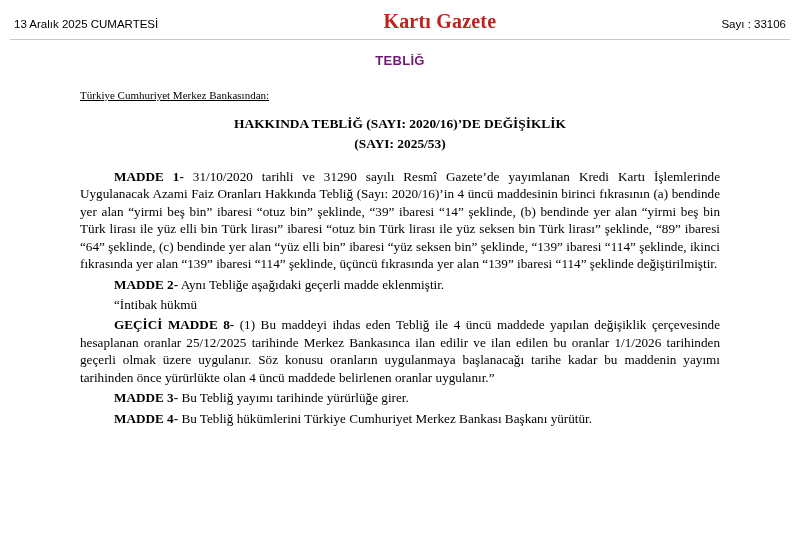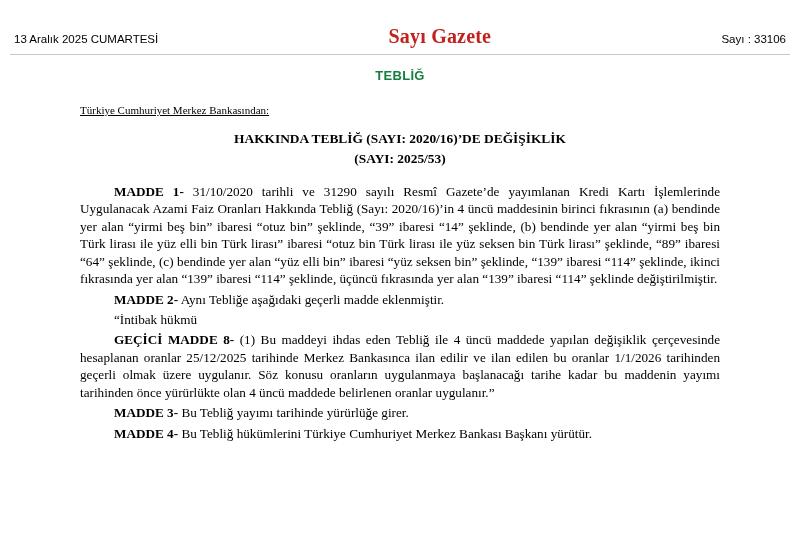--- a/index.html
+++ b/index.html
@@ -21,21 +21,20 @@
     box-sizing: border-box;
   }
 
   
   .masthead {
     display: flex;
     align-items: baseline;
     justify-content: space-between;
     padding: 10px 14px 4px 14px;
     box-sizing: border-box;
-    margin-top: 15px;
   }
   .masthead-date {
     font-family: "Liberation Sans", sans-serif;
     font-size: 11.5px;
     color: #000;
     white-space: nowrap;
     flex: 0 0 auto;
   }
   .masthead-title {
     flex: 1 1 auto;
@@ -60,21 +59,21 @@
     margin: 2px 10px 0 10px;
     height: 0;
   }
 
   
   .section-label {
     text-align: center;
     font-family: "Liberation Sans", sans-serif;
     font-size: 13px;
     font-weight: bold;
-    color: #15803d;
+    color: #701a75;
     margin-top: 13px;
     letter-spacing: 0.3px;
   }
 
   
   .content {
     margin: 0 auto;
     width: 640px;
     padding-top: 20px;
     font-size: 13.2px;
@@ -113,21 +112,21 @@
     margin-top: 3px;
   }
 </style>
 </head>
 <body>
 
 <div class="page">
 
   <div class="masthead">
     <div class="masthead-date">13 Aralık 2025 CUMARTESİ</div>
-    <div class="masthead-title">Sayı Gazete</div>
+    <div class="masthead-title">Kartı Gazete</div>
     <div class="masthead-number">Sayı : 33106</div>
   </div>
   <hr class="rule">
 
   <div class="section-label">TEBLİĞ</div>
 
   <div class="content">
 
     <div class="issuer">Türkiye Cumhuriyet Merkez Bankasından:</div>
 

